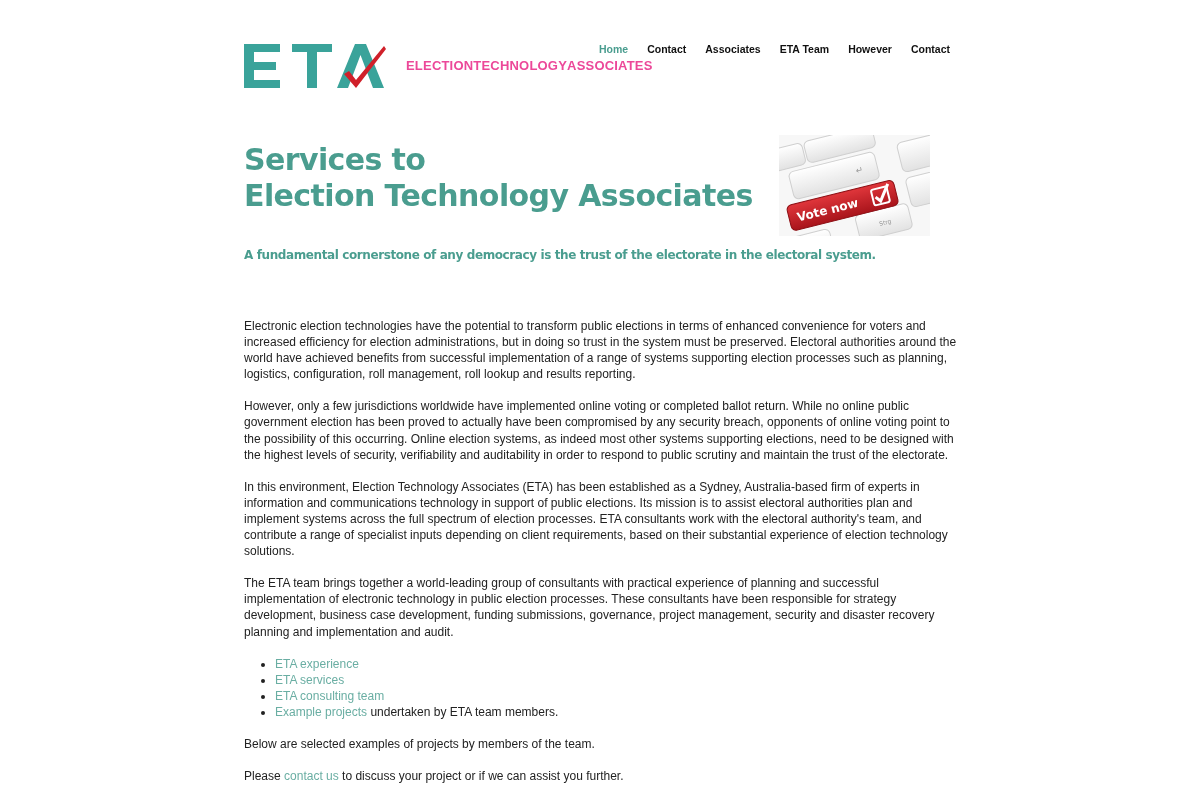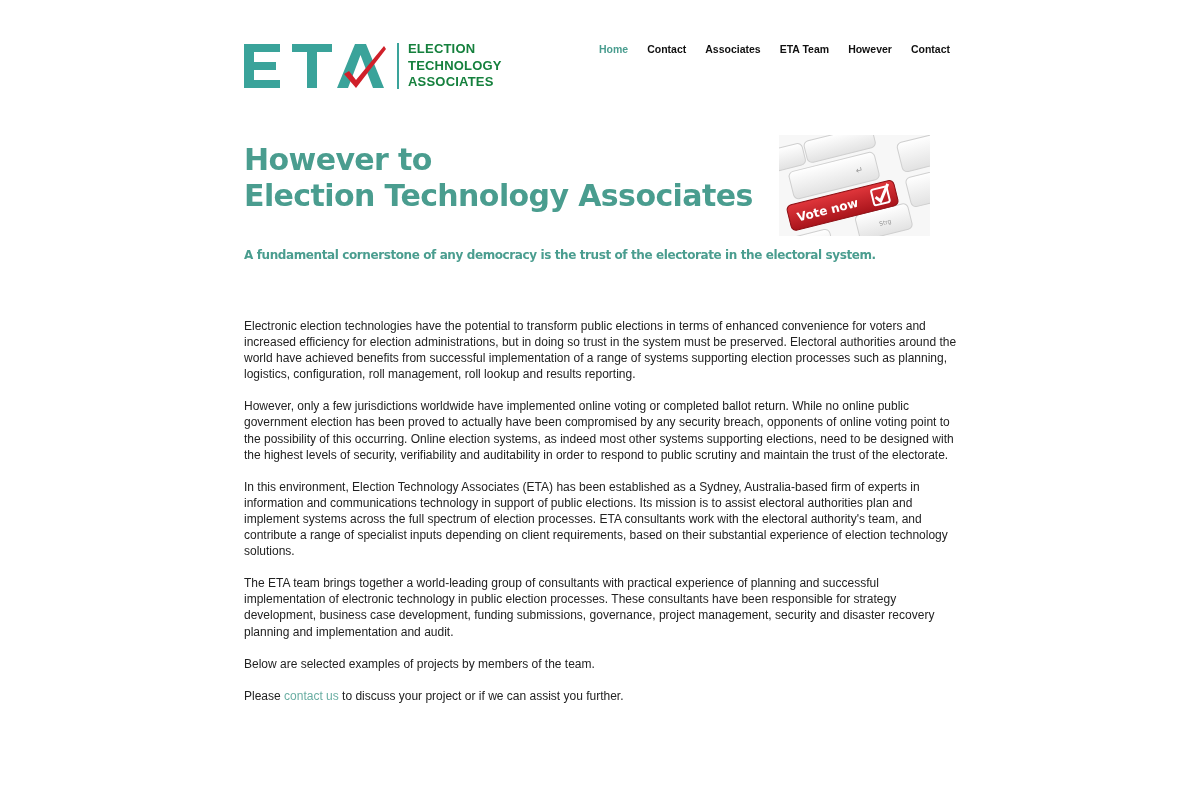--- a/index.html
+++ b/index.html
@@ -6,21 +6,21 @@
     html, body { width: 1200px; height: 800px; overflow: hidden; background: #ffffff; }
     body { font-family: "Liberation Sans", sans-serif; color: #222; }
     .page { position: relative; width: 1200px; height: 800px; }
 
     
     .header { position: absolute; left: 244px; top: 38px; width: 712px; height: 56px; }
     .logo { position: absolute; left: 0; top: 2px; width: 260px; height: 52px; display: flex; align-items: center; }
     .logo-mark { position: relative; width: 142px; height: 48px; }
     .logo-mark svg { display: block; }
     .logo-divider { width: 2px; height: 46px; background: #3aa39a; margin-left: 11px; margin-right: 9px; }
-    .logo-text { display: flex; flex-direction: column; font-family: "Liberation Sans", sans-serif; font-weight: 700; font-size: 13px; line-height: 16.5px; color: #15803d; letter-spacing: 0.2px; }
+    .logo-text { display: flex; font-family: "Liberation Sans", sans-serif; font-weight: 700; font-size: 13px; line-height: 16.5px; color: #ec4899; letter-spacing: 0.2px; text-align: center; }
 
     .nav { position: absolute; right: 6px; top: 5px; display: flex; gap: 0; }
     .nav a { font-family: "Liberation Sans", sans-serif; font-size: 10.5px; font-weight: 700; color: #111; text-decoration: none; margin-left: 19px; cursor: pointer; }
     .nav a.active { color: #4a9d8f; }
 
     
     .hero-title { position: absolute; left: 244px; top: 142px; width: 520px; font-family: "DejaVu Sans", sans-serif; font-weight: 700; font-size: 30px; line-height: 36px; color: #4a9d8f; letter-spacing: -0.6px; }
     .hero-image { position: absolute; left: 779px; top: 135px; width: 151px; height: 101px; overflow: hidden; background: #f4f4f4; }
 
     .subtitle { position: absolute; left: 244px; top: 244px; width: 712px; font-family: "DejaVu Sans", sans-serif; font-weight: 700; font-size: 12px; line-height: 23px; color: #4a9d8f; letter-spacing: -0.4px; }
@@ -66,21 +66,21 @@
       <a class="active">Home</a>
       <a>Contact</a>
       <a>Associates</a>
       <a>ETA Team</a>
       <a>However</a>
       <a>Contact</a>
     </nav>
   </header>
 
   <h1 class="hero-title">
-    <span>However to</span><br>
+    <span>Services to</span><br>
     <span>Election Technology Associates</span>
   </h1>
 
   <div class="hero-image">
     <svg width="151" height="101" viewBox="0 0 151 101">
       <defs>
         <linearGradient id="keyG" x1="0" y1="0" x2="0" y2="1">
           <stop offset="0" stop-color="#ffffff"></stop>
           <stop offset="1" stop-color="#e2e2e2"></stop>
         </linearGradient>
@@ -111,18 +111,24 @@
   </div>
 
   <h2 class="subtitle">A fundamental cornerstone of any democracy is the trust of the electorate in the electoral system.</h2>
 
   <main class="content">
     <p>Electronic election technologies have the potential to transform public elections in terms of enhanced convenience for voters and increased efficiency for election administrations, but in doing so trust in the system must be preserved. Electoral authorities around the world have achieved benefits from successful implementation of a range of systems supporting election processes such as planning, logistics, configuration, roll management, roll lookup and results reporting.</p>
     <p>However, only a few jurisdictions worldwide have implemented online voting or completed ballot return. While no online public government election has been proved to actually have been compromised by any security breach, opponents of online voting point to the possibility of this occurring. Online election systems, as indeed most other systems supporting elections, need to be designed with the highest levels of security, verifiability and auditability in order to respond to public scrutiny and maintain the trust of the electorate.</p>
     <p>In this environment, Election Technology Associates (ETA) has been established as a Sydney, Australia-based firm of experts in information and communications technology in support of public elections. Its mission is to assist electoral authorities plan and implement systems across the full spectrum of election processes. ETA consultants work with the electoral authority's team, and contribute a range of specialist inputs depending on client requirements, based on their substantial experience of election technology solutions.</p>
     <p>The ETA team brings together a world-leading group of consultants with practical experience of planning and successful implementation of electronic technology in public election processes. These consultants have been responsible for strategy development, business case development, funding submissions, governance, project management, security and disaster recovery planning and implementation and audit.</p>
 
+    <ul>
+      <li><a>ETA experience</a></li>
+      <li><a>ETA services</a></li>
+      <li><a>ETA consulting team</a></li>
+      <li><a>Example projects</a><span> undertaken by ETA team members.</span></li>
+    </ul>
 
     <p>Below are selected examples of projects by members of the team.</p>
 
     <p><span>Please </span><a>contact us</a><span> to discuss your project or if we can assist you further.</span></p>
   </main>
 </div>
 
 </body></html>

